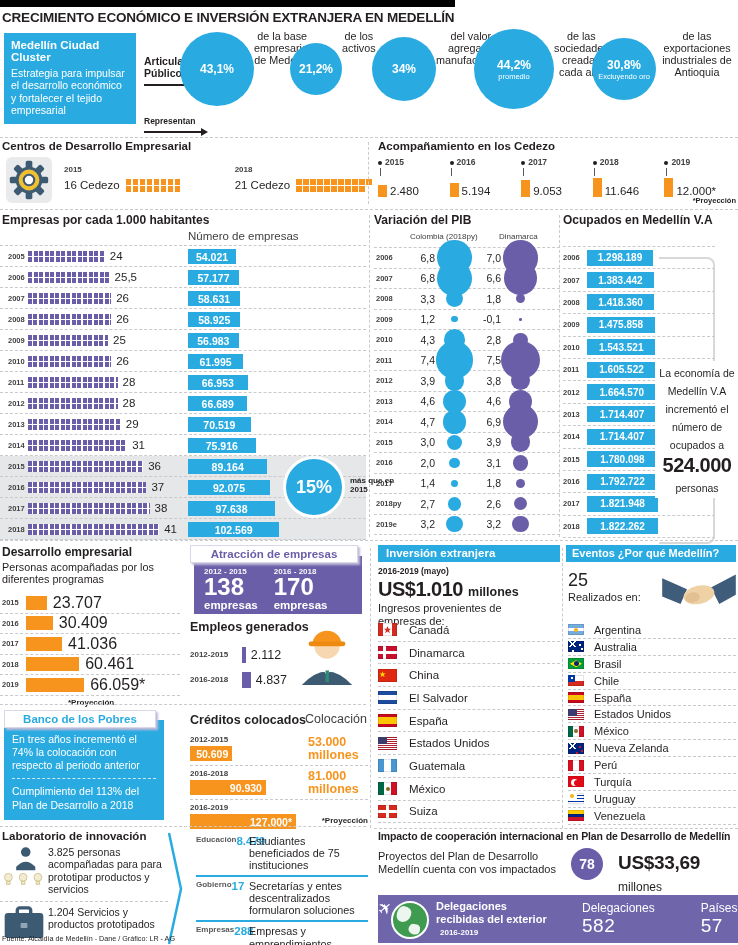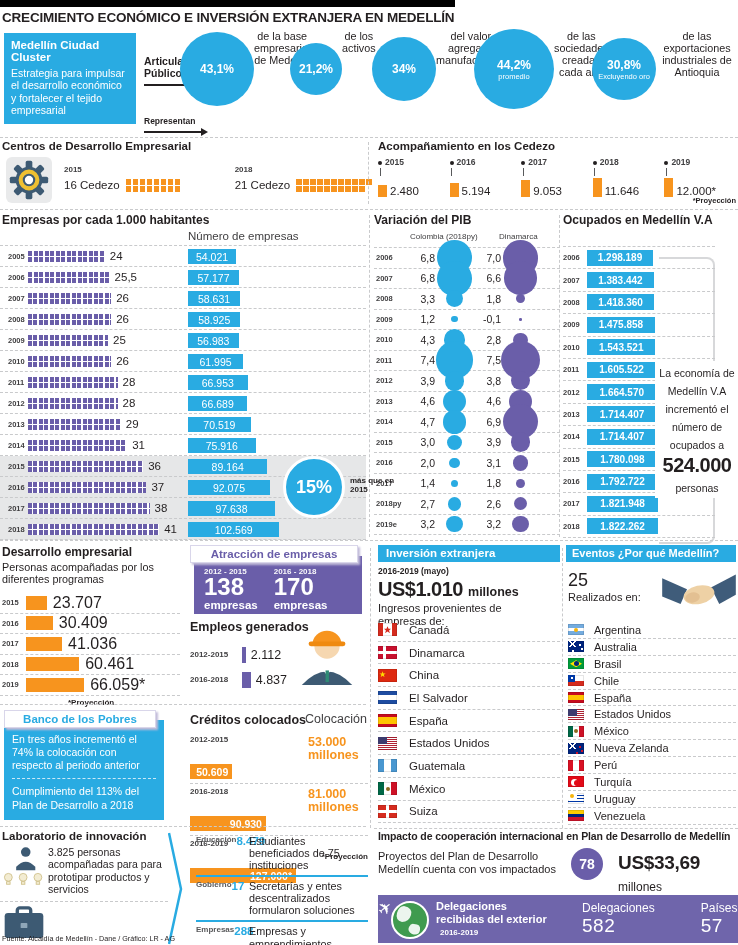--- a/index.html
+++ b/index.html
@@ -74,21 +74,21 @@
   .emp-rows{position:absolute;left:0;top:32px;width:366px;border-top:1px dashed #c9cacc}
   .emp-row{height:21px;display:flex;align-items:center;position:relative;border-bottom:1px dashed #c9cacc}
   .emp-row.hl{background:#e6e7e8}
   .yr{font-size:7.5px;font-weight:bold;color:#414042}
   .emp-row .yr{width:28px;padding-left:8px;flex:none}
   .dotbar{height:11px;flex:none;background:
     repeating-linear-gradient(90deg,transparent 0 4px,#fff 4px 5.5px),
     repeating-linear-gradient(0deg,#6a5ea9 0 5px,#fff 5px 6px)}
   .rate{font-size:11.5px;margin-left:5px}
   .bbar{position:absolute;left:188px;top:3px;height:15px;background:#29abe2;color:#fff;
-    font-size:10.5px;font-weight:normal;display:flex;align-items:center;justify-content:center}
+    font-size:10.5px;font-weight:bold;display:flex;align-items:center;justify-content:center}
   #emp-badge{position:absolute;left:283px;top:243px;width:62px;height:62px;border-radius:50%;
     background:#29abe2;border:3px solid #fff;color:#fff;font-size:18px;font-weight:bold;
     display:flex;align-items:center;justify-content:center;z-index:3}
   #emp-badge-cap{position:absolute;left:350px;top:263px;width:44px;font-size:8px;font-weight:bold;line-height:1.15;z-index:3}
   
   #pibChart{left:374px;top:213px;width:186px}
   #pibChart h2{font-size:12px}
   .pib-head{position:absolute;top:19px;font-size:8px;font-weight:normal;color:#414042}
   #pib-h1{left:36px}#pib-h2{left:125px}
   .pib-rows{position:absolute;left:0;top:34px;width:186px;border-top:1px dashed #c9cacc}
@@ -149,21 +149,21 @@
   #banco-panel{margin-top:-8px;background:#29abe2;color:#fff;width:160px;padding:13px 8px 8px;font-size:10.5px;line-height:1.25}
   #banco-panel .sep{border-top:1px dashed rgba(255,255,255,.75);margin:6px 0}
   
   #cre{left:190px;top:710px;width:178px}
   #cre h2{font-size:12.5px;display:inline-block}
   #cre-col{position:absolute;left:115px;top:2px;font-size:12.5px;color:#414042}
   .cre-rows{margin-top:4px}
   .cre-row{padding:3px 0 4px;border-bottom:1px dashed #c9cacc;position:relative}
   .cre-row:last-of-type{border-bottom:none}
   .cre-period{font-size:8px;font-weight:bold;color:#414042}
-  .cre-bar{display:flex;align-items:center;justify-content:flex-end;height:15px;margin-top:20px;
+  .cre-bar{display:flex;align-items:center;justify-content:flex-end;height:15px;margin-top:2px;
     background:#f7941e;color:#fff;font-size:10.5px;font-weight:bold;padding-right:4px}
   .cre-aside{position:absolute;right:0;top:4px;width:60px;font-size:12.5px;font-weight:bold;
     color:#f7941e;line-height:1.05}
   .cre-aside b{display:block}
   .cre-aside b:empty{display:none}
   .cre-note{position:absolute;right:0;top:16px;font-style:normal;font-size:8px;font-weight:bold;color:#231f20}
   .cre-note:empty{display:none}
   
   #inv{left:374px;top:545px;width:188px}
   .bluehead{background:#29abe2;color:#fff;font-weight:bold;font-size:11.5px;height:17px;
@@ -1128,20 +1128,21 @@
   </div>
   <div class="sep"></div>
   <div class="lab-item">
     <span class="lab-ico">
       <svg viewBox="0 0 50 40" width="42" height="34">
         <rect x="17" y="2" width="16" height="10" rx="3" fill="none" stroke="#3d5a73" stroke-width="4"></rect>
         <rect x="2" y="8" width="46" height="30" rx="4" fill="#3d5a73"></rect>
         <rect x="21" y="20" width="8" height="6" rx="1" fill="#8fa6b8"></rect>
       </svg>
     </span>
+    <span class="txt">1.204 Servicios y productos prototipados</span>
   </div>
 </section>
 <div id="chev" class="abs">
   <svg viewBox="0 0 16 113" width="16" height="113">
     <polyline points="1,1 13,57 1,112" fill="none" stroke="#29abe2" stroke-width="2.5"></polyline>
   </svg>
 </div>
 
 <section id="res" class="abs">
 

